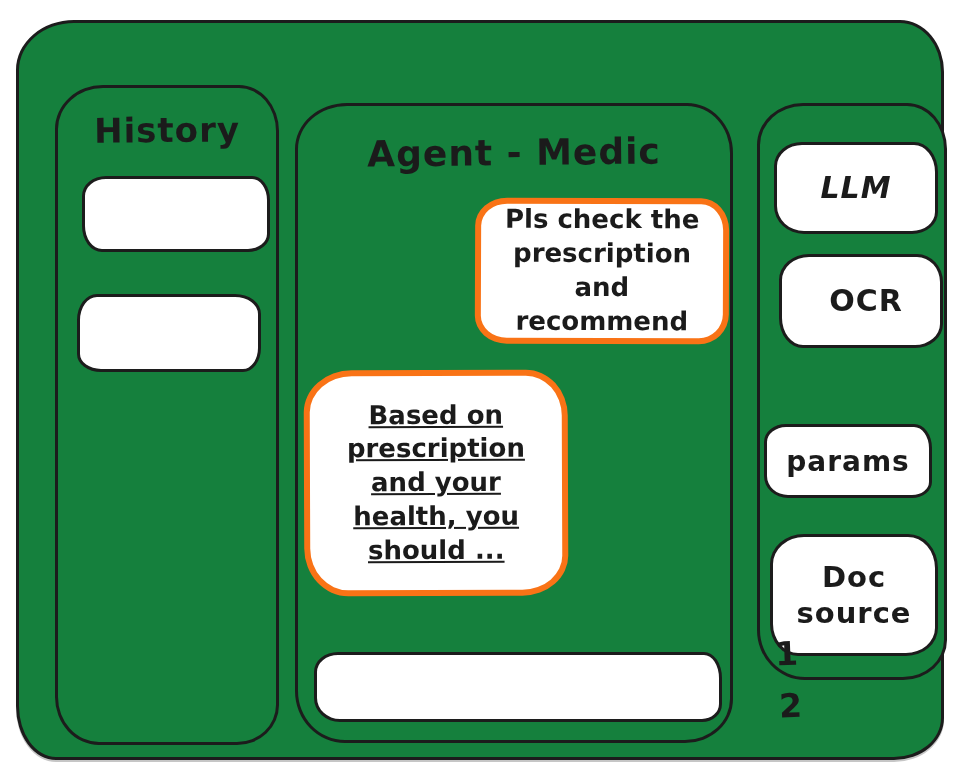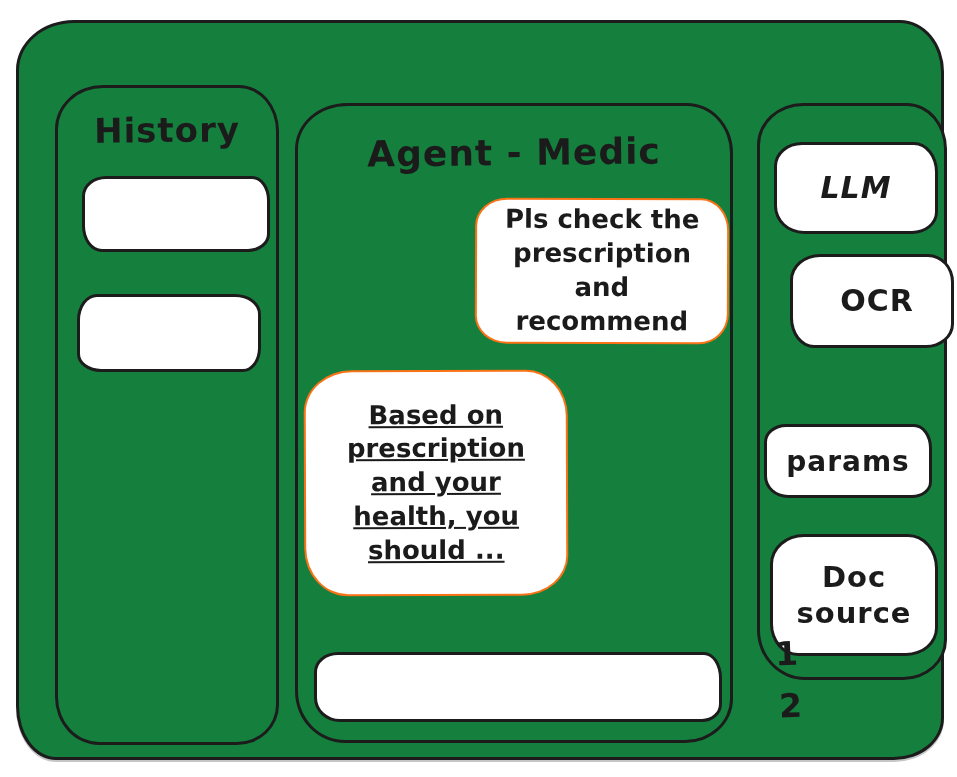--- a/index.html
+++ b/index.html
@@ -61,21 +61,21 @@
   }
   
   .chat-panel {
     left: 276px; top: 70px; width: 438px; height: 640px;
     border-radius: 52px 46px 48px 50px / 46px 50px 44px 52px;
     margin-top: 10px;
   }
   .chat-panel .panel-title { top: 26px; font-size: 36px; }
   .bubble {
     position: absolute;
-    border: 2px solid #f97316;
+    border: 6px solid #f97316;
     border-radius: 32px 28px 30px 32px / 28px 32px 30px 28px;
     background: #ffffff;
     box-sizing: border-box;
     display: flex;
     align-items: center;
     justify-content: center;
     text-align: center;
     font-size: 26px;
     font-weight: bold;
     line-height: 1.3;
@@ -124,21 +124,21 @@
     white-space: pre-line;
     line-height: 1.25;
     cursor: pointer;
   }
   .tool-llm {
     left: 14px; top: 36px; width: 164px; height: 92px;
     border-radius: 28px 24px 26px 30px / 24px 30px 22px 28px;
     font-style: italic;
   }
   .tool-ocr {
-    left: 30px; top: 148px; width: 164px; height: 94px;
+    left: 19px; top: 148px; width: 164px; height: 94px;
     border-radius: 30px 26px 28px 24px / 26px 28px 24px 30px;
     padding-left: 10px;
   }
   .tool-params {
     left: 4px; top: 318px; width: 168px; height: 74px;
     border-radius: 22px 18px 20px 24px / 18px 24px 16px 22px;
     font-size: 28px;
   }
   .tool-doc-source {
     left: 10px; top: 428px; width: 168px; height: 122px;

